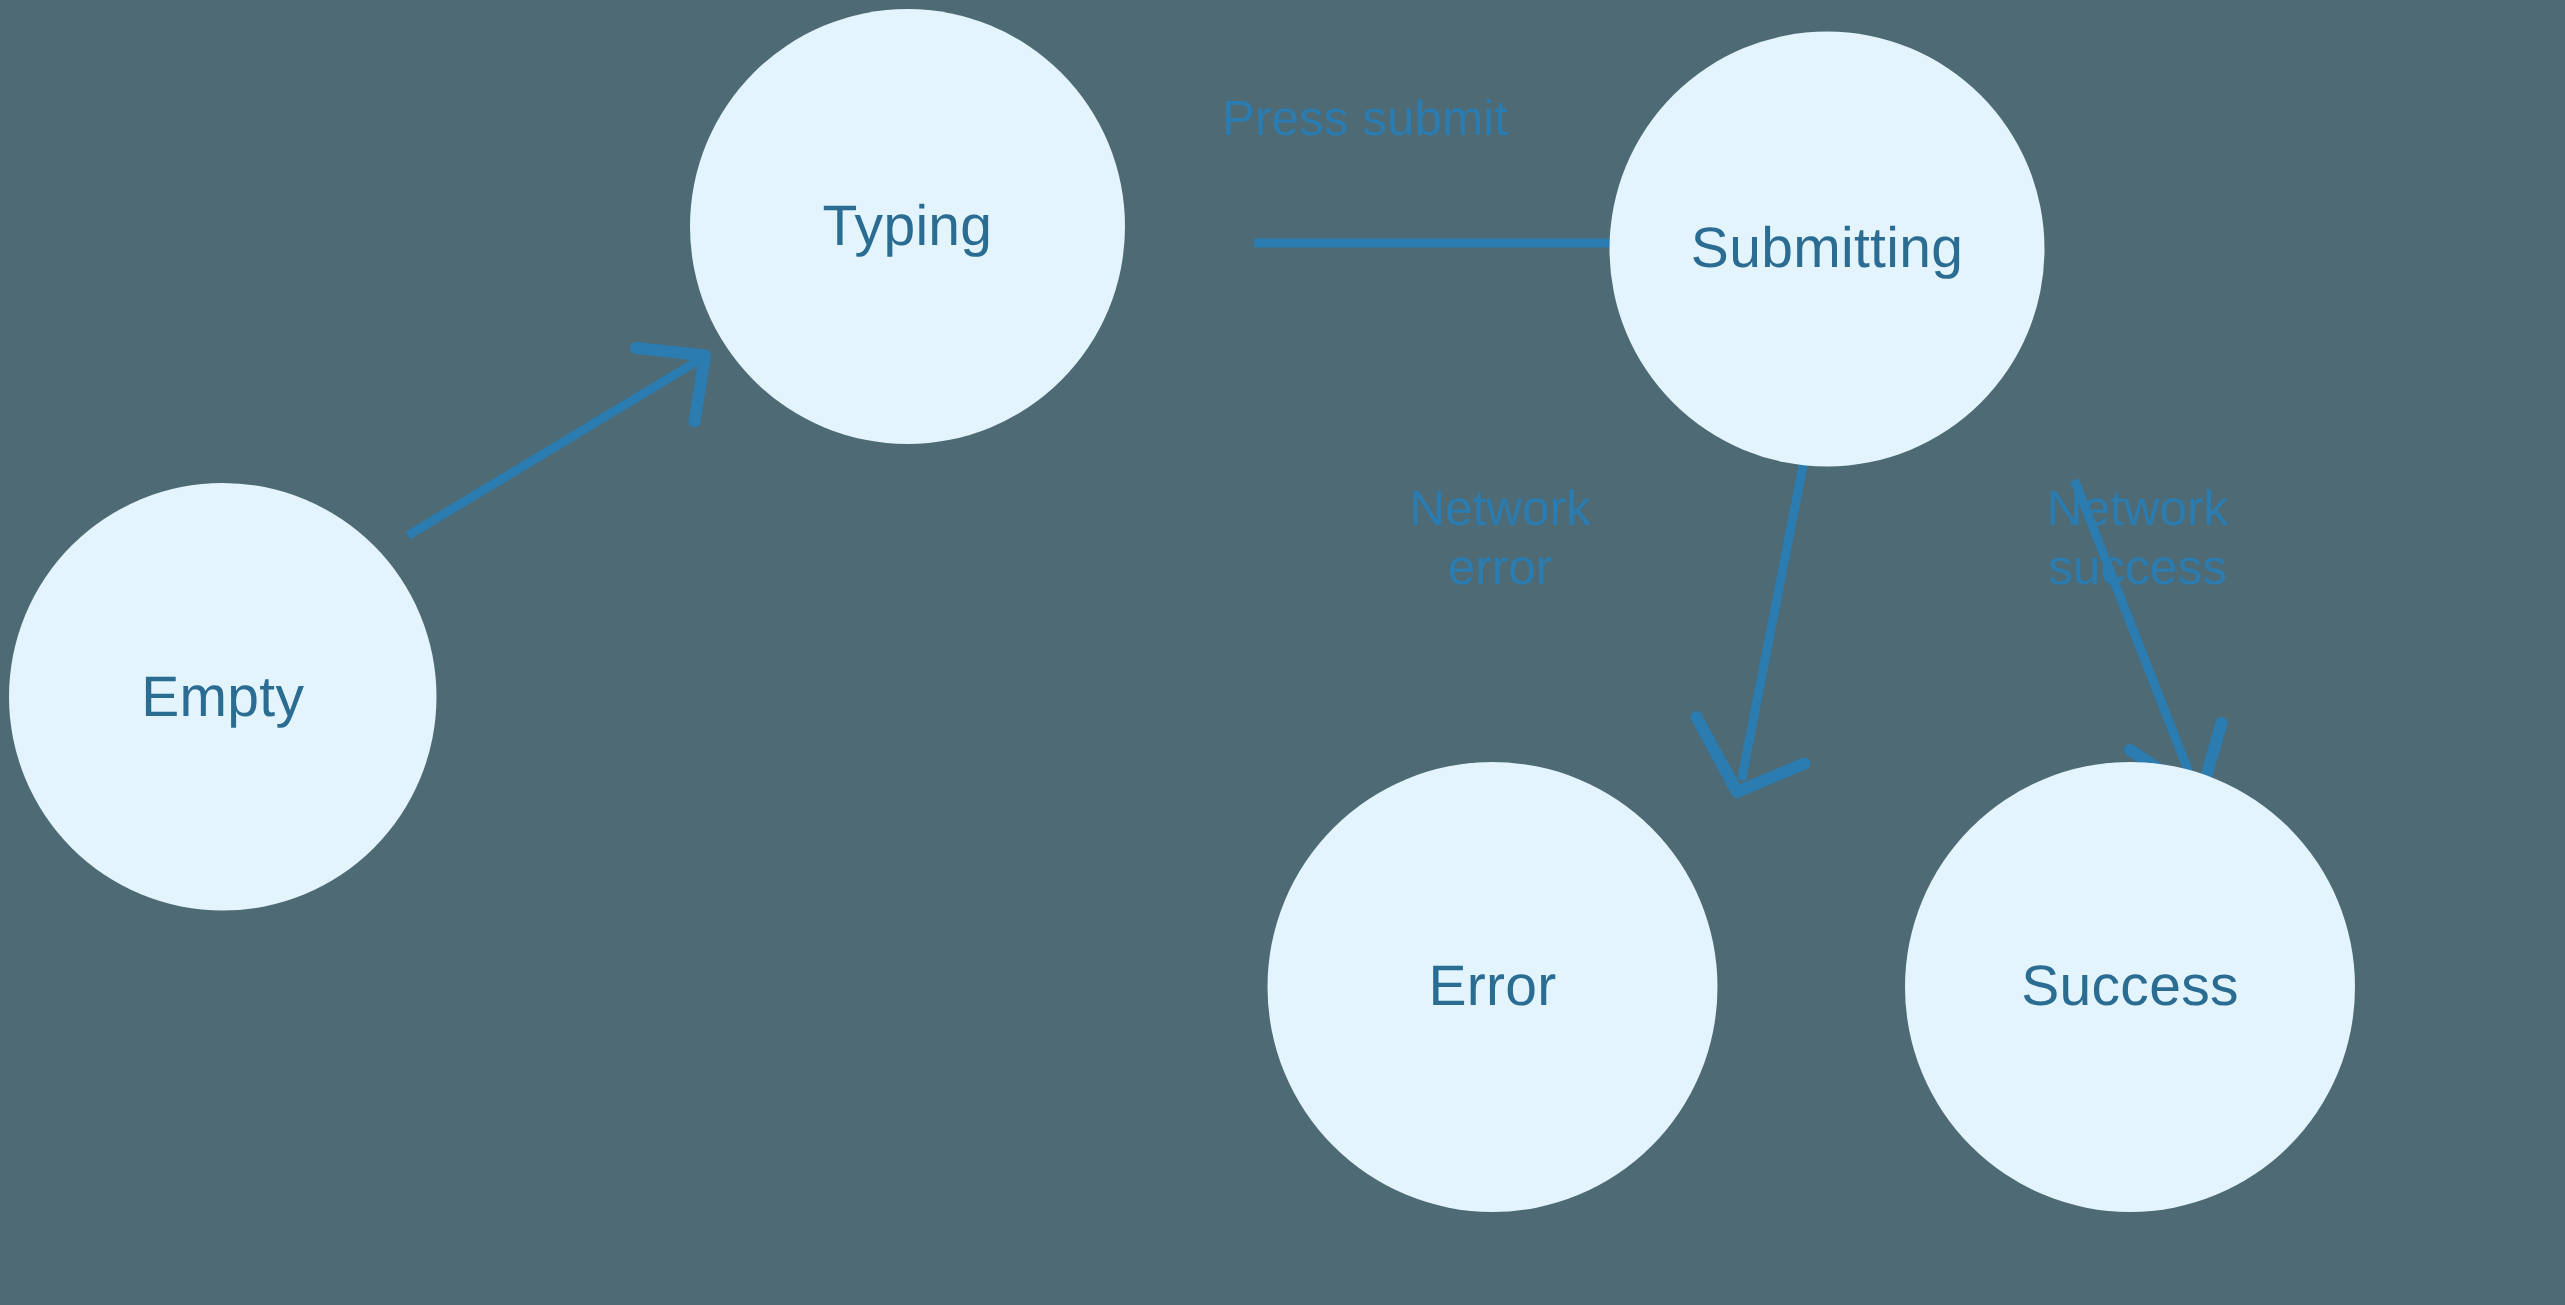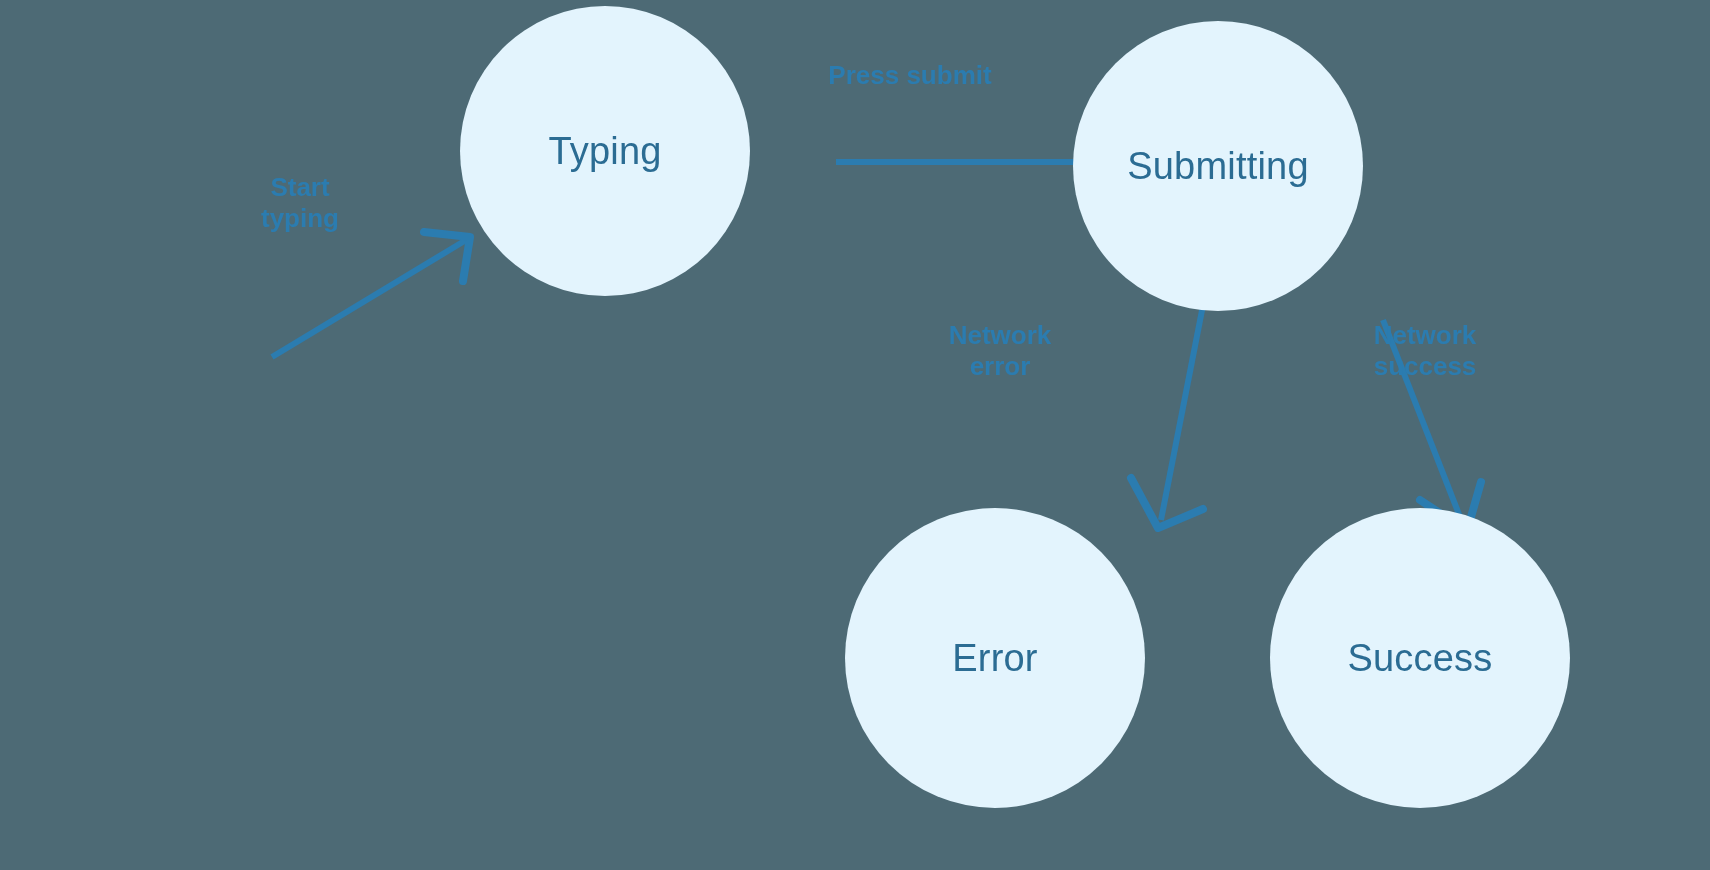--- a/index.html
+++ b/index.html
@@ -31,22 +31,22 @@
     font-size: 38px;
     font-weight: 400;
     letter-spacing: 0.2px;
     line-height: 1;
     white-space: nowrap;
     user-select: none;
   }
   .edge-label {
     position: absolute;
     color: #2b7cb0;
-    font-size: 26px;
-    font-weight: 700;
+    font-size: 33px;
+    font-weight: 400;
     line-height: 1.18;
     text-align: center;
     white-space: pre-line;
     user-select: none;
   }
   svg.edges {
     position: absolute;
     left: 0;
     top: 0;
     width: 1710px;
@@ -91,39 +91,40 @@
       <line x1="1205" y1="295" x2="1161" y2="520"></line>
       <path class="head" d="M 1131 478 L 1158 528 L 1203 509"></path>
     </g>
 
     <g>
       <line x1="1383" y1="320" x2="1462" y2="522"></line>
       <path class="head" d="M 1420 500 L 1467 531 L 1481 482"></path>
     </g>
   </svg>
 
+  <div class="node" style="left:6px; top:322px; width:285px; height:285px;">
+    <span class="node-label">Empty</span>
+  </div>
 
   <div class="node" style="left:460px; top:6px; width:290px; height:290px;">
     <span class="node-label">Typing</span>
   </div>
 
   <div class="node" style="left:1073px; top:21px; width:290px; height:290px;">
     <span class="node-label">Submitting</span>
   </div>
 
   <div class="node" style="left:845px; top:508px; width:300px; height:300px;">
     <span class="node-label">Error</span>
   </div>
 
   <div class="node" style="left:1270px; top:508px; width:300px; height:300px;">
     <span class="node-label">Success</span>
   </div>
 
-  <div class="edge-label" style="left:210px; top:172px; width:180px;">Start
-typing</div>
 
   <div class="edge-label" style="left:780px; top:60px; width:260px;">Press submit</div>
 
   <div class="edge-label" style="left:900px; top:320px; width:200px;">Network
 error</div>
 
   <div class="edge-label" style="left:1325px; top:320px; width:200px;">Network
 success</div>
 
 </div>

